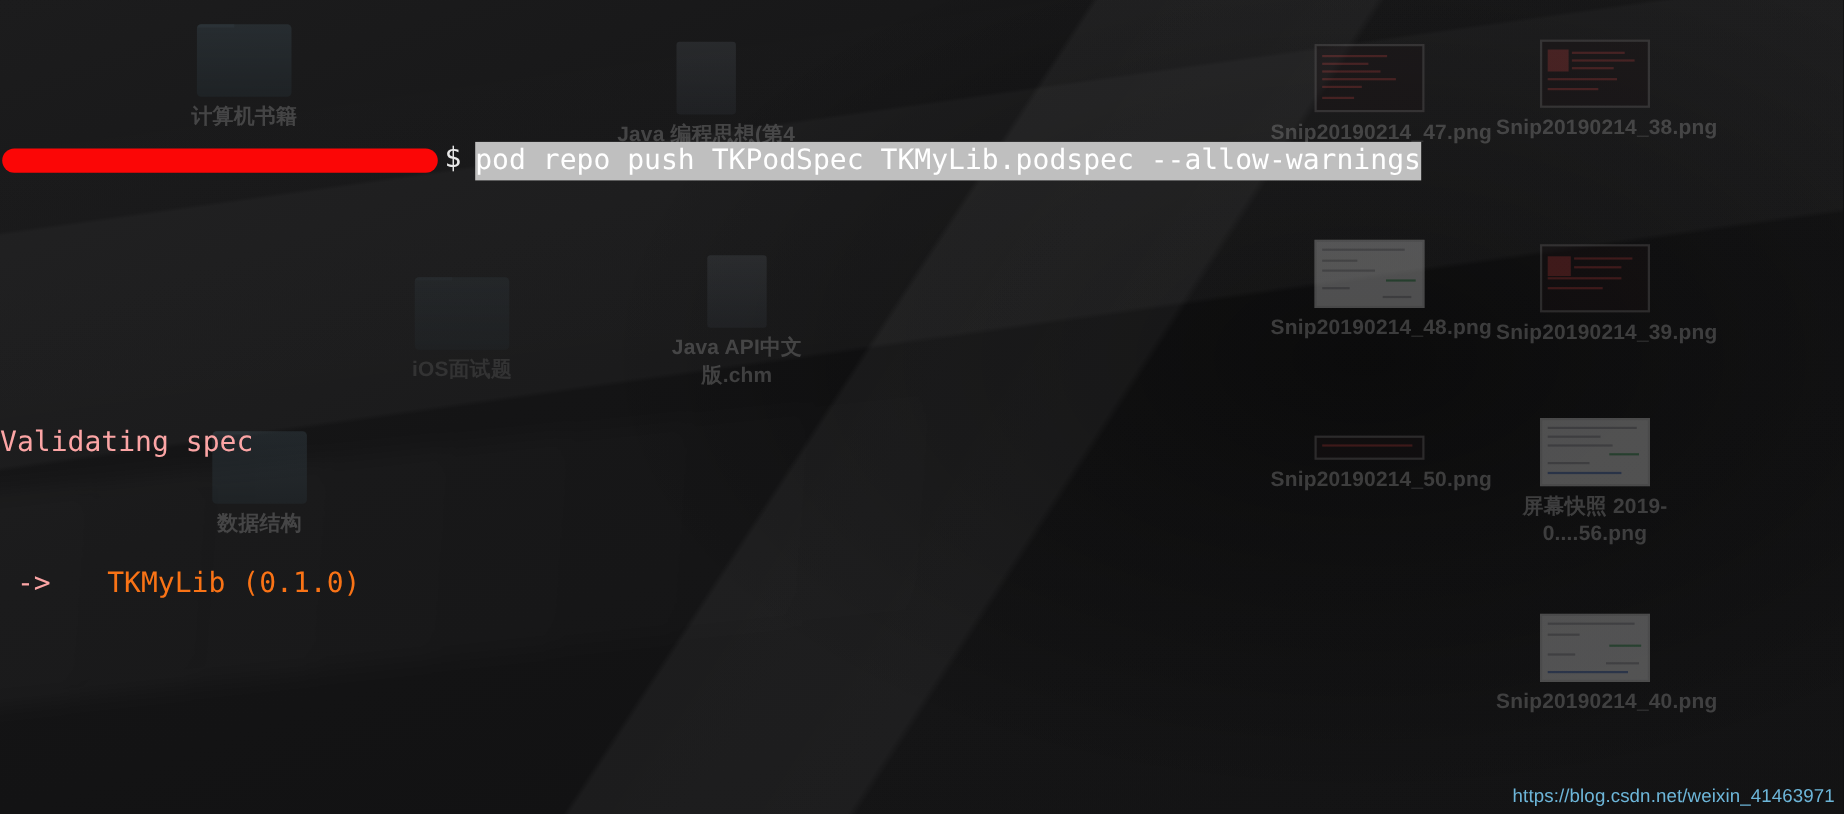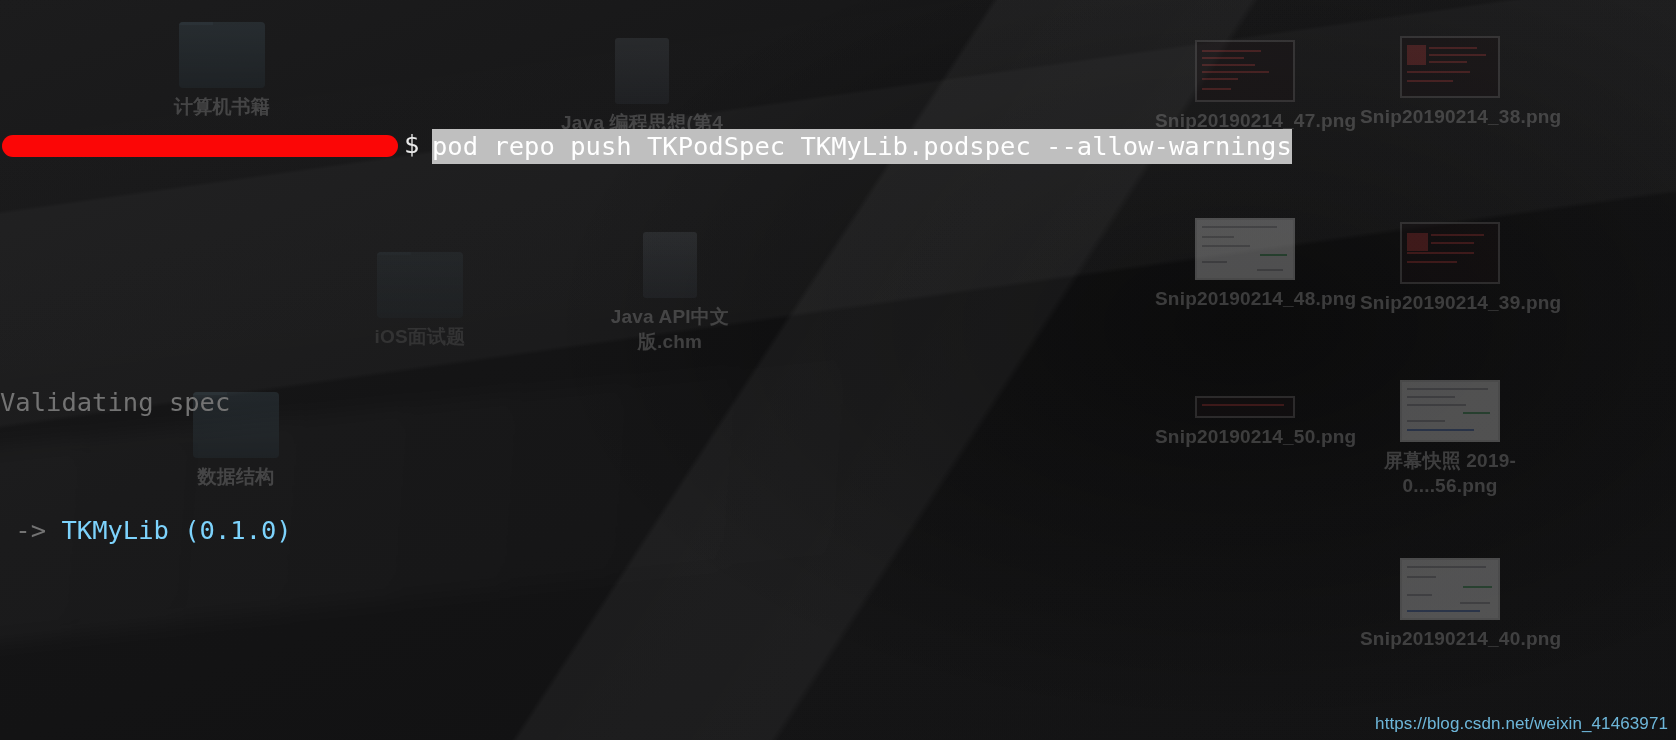--- a/index.html
+++ b/index.html
@@ -119,22 +119,22 @@
     font-family: "DejaVu Sans Mono", "Liberation Mono", monospace;
     font-size: 25.5px;
     line-height: 32px;
     letter-spacing: 0px;
     color: #f2f2f2;
     white-space: pre;
   }
   .line { height: 32px; }
   .line.blank { height: 32px; }
 
-  .yellow { color: #737373; }
-  .white  { color: #7dd3fc; }
+  .yellow { color: #fca5a5; }
+  .white  { color: #f97316; margin-left: 36px; }
   .prompt-row {
     position: relative;
     height: 34px;
   }
   
   .cmd-highlight {
     background: #bfbfbf;
     color: #ffffff;
     padding: 1px 0 2px 0;
   }

